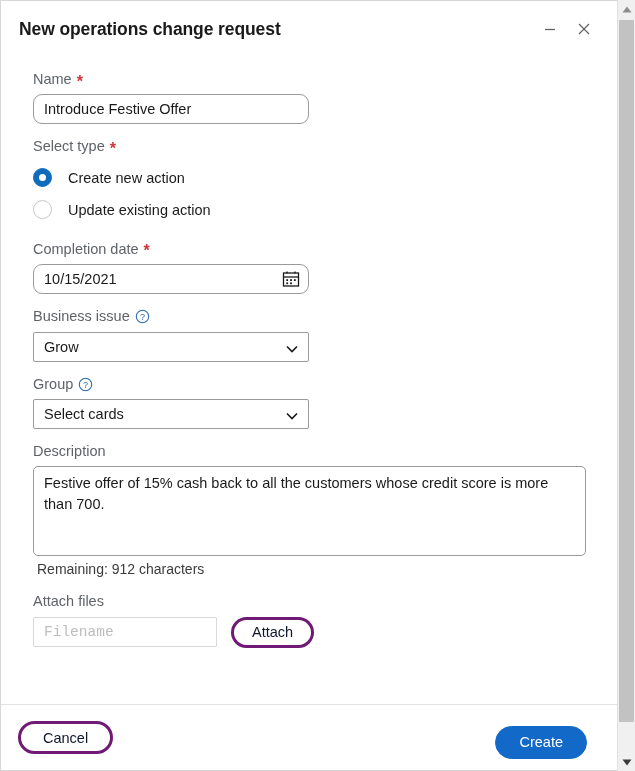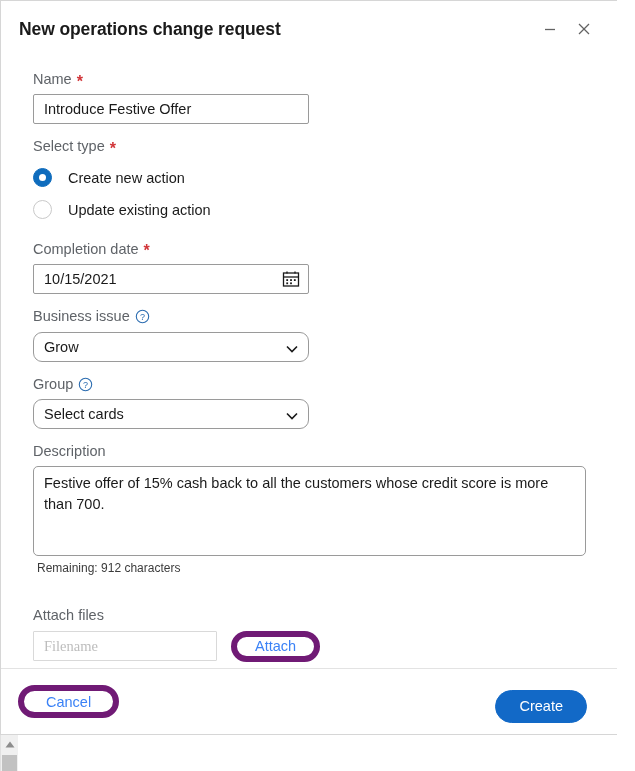--- a/index.html
+++ b/index.html
@@ -9,21 +9,21 @@
     width: 635px; height: 771px;
     background: #ffffff;
     font-family: "Liberation Sans", sans-serif;
     overflow: hidden;
   }
   .window {
     position: relative;
     width: 635px; height: 771px;
     background: #ffffff;
     display: flex;
-    flex-direction: column;
+    flex-direction: row;
   }
   .window-body {
     position: relative;
     width: 617px;
     height: 771px;
     background: #ffffff;
     border: 1px solid #d6d6d6;
     border-right: none;
     display: flex;
     flex-direction: column;
@@ -87,21 +87,21 @@
     width: 15px; height: 15px;
     position: relative;
     top: 0px;
     cursor: pointer;
   }
 
   .text-input {
     width: 276px;
     height: 30px;
     border: 1px solid #9a9a9a;
-    border-radius: 2px;
+    border-radius: 9px;
     background: #ffffff;
     font-family: "Liberation Sans", sans-serif;
     font-size: 14.5px;
     color: #1a1a1a;
     padding: 0 10px;
     outline: none;
   }
   .text-input::placeholder { color: #b5b5b5; }
 
   
@@ -150,21 +150,21 @@
     width: 18px; height: 18px;
     cursor: pointer;
   }
 
   
   .select-wrap { position: relative; width: 276px; margin-bottom: 14px; }
   .select-box {
     width: 276px;
     height: 30px;
     border: 1px solid #9a9a9a;
-    border-radius: 9px;
+    border-radius: 2px;
     background: #ffffff;
     font-size: 14.5px;
     color: #1a1a1a;
     padding: 0 30px 0 10px;
     display: flex;
     align-items: center;
     cursor: pointer;
   }
   .chev {
     position: absolute;
@@ -184,60 +184,60 @@
     font-family: "Liberation Sans", sans-serif;
     font-size: 14.5px;
     line-height: 21px;
     color: #1a1a1a;
     padding: 6px 10px;
     resize: none;
     outline: none;
     display: block;
   }
   .remaining {
-    font-size: 12px;
+    font-size: 14px;
     color: #3b3b3b;
-    margin: 5px 0 32px 4px;
+    margin: 5px 0 16px 4px;
   }
 
   
   .attach-row {
     display: flex;
     align-items: center;
     gap: 14px;
   }
   .attach-input {
     width: 184px;
     height: 30px;
     border: 1px solid #d9d9d9;
     border-radius: 1px;
     background: #ffffff;
-    font-family: Liberation Serif, serif;
+    font-family: Liberation Mono, monospace;
     font-size: 14.5px;
     color: #1a1a1a;
     padding: 0 10px;
     outline: none;
   }
   .attach-input::placeholder { color: #bdbdbd; }
   .btn-pill {
     border-radius: 18px;
     font-family: "Liberation Sans", sans-serif;
     font-size: 14.5px;
     cursor: pointer;
     padding: 0 18px;
     height: 31px;
     display: inline-flex;
     align-items: center;
     justify-content: center;
     white-space: nowrap;
   }
   .btn-outline {
     background: #ffffff;
-    border: 6px solid #701a75;
-    color: #3b82f6;
+    border: 3px solid #701a75;
+    color: #0f172a;
   }
   .btn-primary {
     background: #1269c7;
     border: 1px solid #1269c7;
     color: #ffffff;
     margin-top: 9px;
   }
 
   
   .footer {

